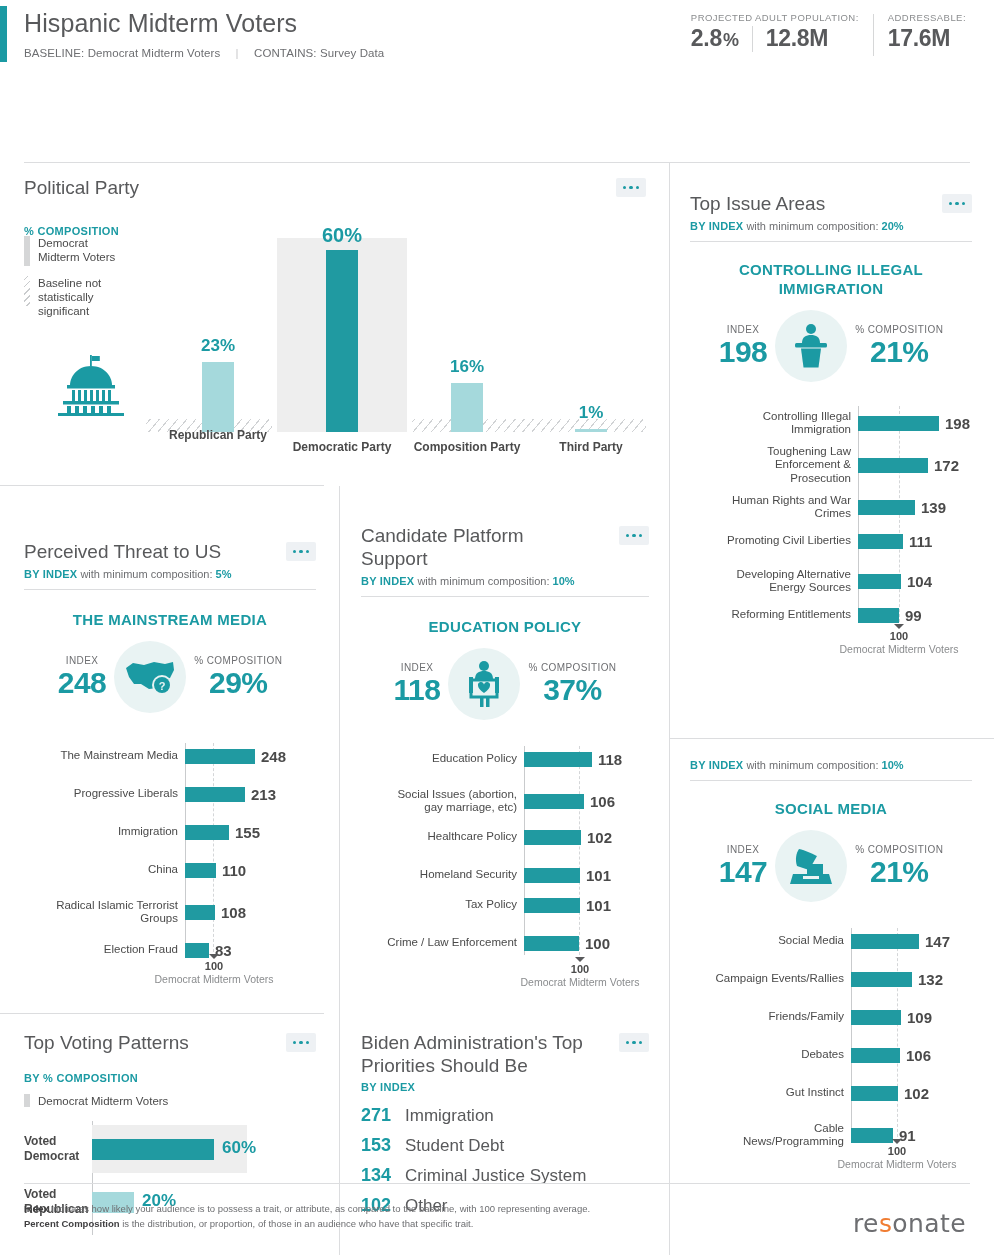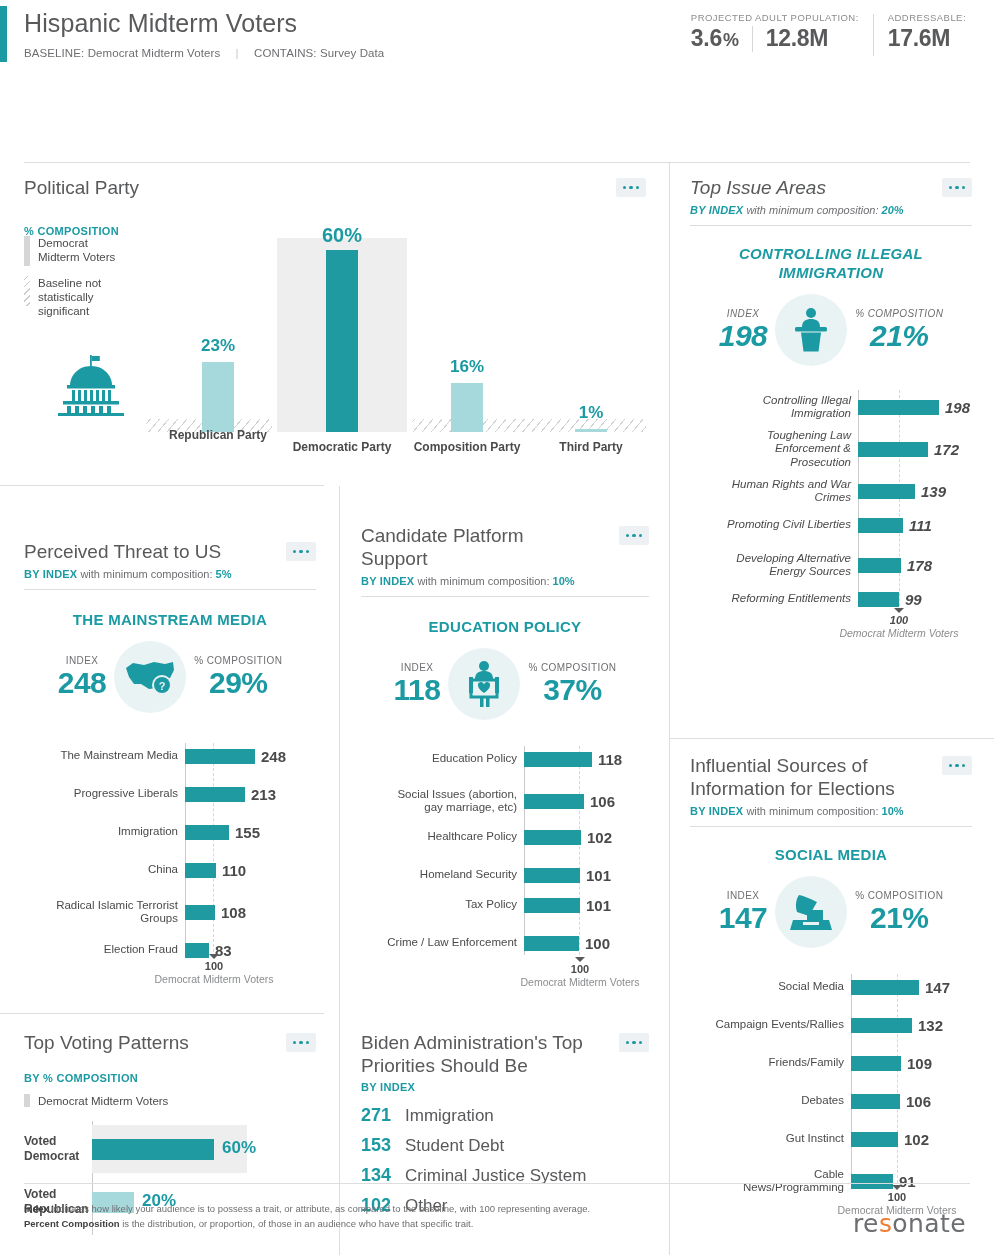--- a/index.html
+++ b/index.html
@@ -193,21 +193,21 @@
     <div class="sub-line">
       <span>BASELINE: Democrat Midterm Voters</span>
       <span class="divider">|</span>
       <span>CONTAINS: Survey Data</span>
     </div>
   </div>
   <div class="header-right">
     <div class="metric-block first">
       <div class="metric-cap">PROJECTED ADULT POPULATION:</div>
       <div class="metric-row">
-        <div class="metric-val"><span>3.6</span><span class="pctsign">%</span></div>
+        <div class="metric-val"><span>2.8</span><span class="pctsign">%</span></div>
         <div class="vsep-inline"></div>
         <div class="metric-val">12.8M</div>
       </div>
     </div>
     <div class="metric-sep"></div>
     <div class="metric-block">
       <div class="metric-cap">ADDRESSABLE:</div>
       <div class="metric-row">
         <div class="metric-val">17.6M</div>
       </div>
@@ -299,21 +299,21 @@
       <div class="pp-barval" style="left:311px;top:145px;width:68px;">16%</div>
       <div class="pp-barval" style="left:435px;top:191px;width:68px;">1%</div>
 
       <div class="pp-cat" style="left:30px;top:216px;width:132px;">Republican Party</div>
       <div class="pp-cat" style="left:155px;top:228px;width:130px;">Democratic Party</div>
       <div class="pp-cat" style="left:283px;top:228px;width:124px;">Composition Party</div>
       <div class="pp-cat" style="left:407px;top:228px;width:124px;">Third Party</div>
     </div>
   </div>
 
-  <div class="panel" style="left:690px;top:100px;width:282px;height:545px;font-style:italic;">
+  <div class="panel" style="left:690px;top:116px;width:282px;height:545px;">
     <div style="position:relative;">
       <div class="panel-title">Top Issue Areas</div>
       <div class="dots-btn">
           <i></i>
           <i></i>
           <i></i>
         </div>
     </div>
     <div class="panel-sub">
       <span class="byidx">BY INDEX</span><span> with minimum composition: </span><span class="minval">20%</span>
@@ -372,21 +372,21 @@
         <div class="ibar-track" style="width:45px;">
             <div class="ibar-fill" style="width:45px;height:15px;top:3px;"></div>
           </div>
         <div class="ibar-val">111</div>
       </div>
       <div class="ibar-row" style="height:34px;margin-bottom:4px;">
         <div class="ibar-label" style="width:168px;">Developing Alternative<br>Energy Sources</div>
         <div class="ibar-track" style="width:43px;">
             <div class="ibar-fill" style="width:43px;height:15px;top:3px;"></div>
           </div>
-        <div class="ibar-val">178</div>
+        <div class="ibar-val">104</div>
       </div>
       <div class="ibar-row" style="height:26px;margin-bottom:0;">
         <div class="ibar-label" style="width:168px;">Reforming Entitlements</div>
         <div class="ibar-track" style="width:41px;">
             <div class="ibar-fill" style="width:41px;height:15px;top:3px;"></div>
           </div>
         <div class="ibar-val">99</div>
       </div>
 
       <div class="axis-foot" style="left:148px;top:218px;width:122px;">
@@ -577,28 +577,20 @@
 
       <div class="axis-foot" style="left:158px;top:211px;width:122px;">
         <div class="axis-caret"></div>
         <div class="axis-100">100</div>
         <div class="axis-base">Democrat Midterm Voters</div>
       </div>
     </div>
   </div>
 
   <div class="panel" style="left:690px;top:678px;width:282px;height:490px;">
-    <div style="position:relative;">
-      <div class="panel-title" style="width:215px;">Influential Sources of Information for Elections</div>
-      <div class="dots-btn">
-          <i></i>
-          <i></i>
-          <i></i>
-        </div>
-    </div>
     <div class="panel-sub">
       <span class="byidx">BY INDEX</span><span> with minimum composition: </span><span class="minval">10%</span>
     </div>
     <div class="rule"></div>
 
     <div style="margin-top:18px;">
       <div class="feat-title">SOCIAL MEDIA</div>
       <div class="feat-row">
         <div class="feat-side">
           <div class="feat-cap">INDEX</div>

